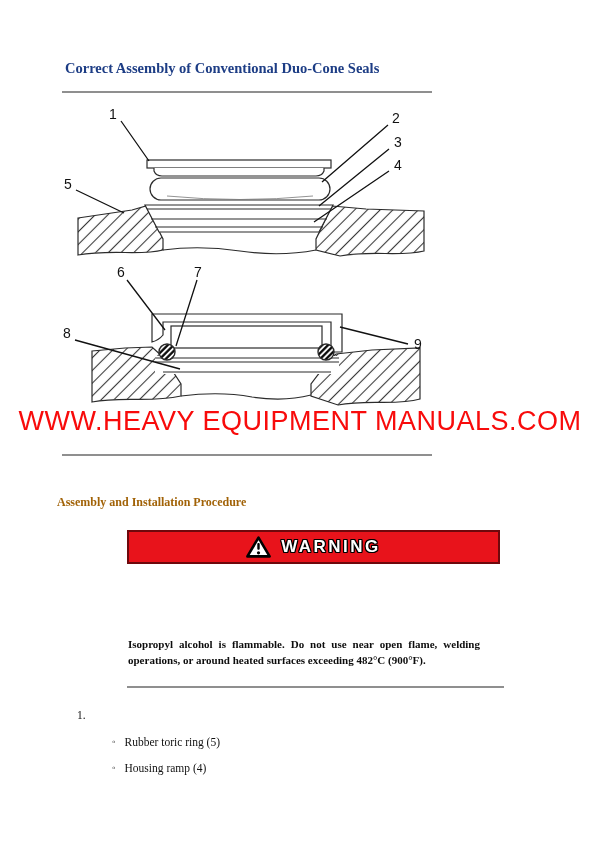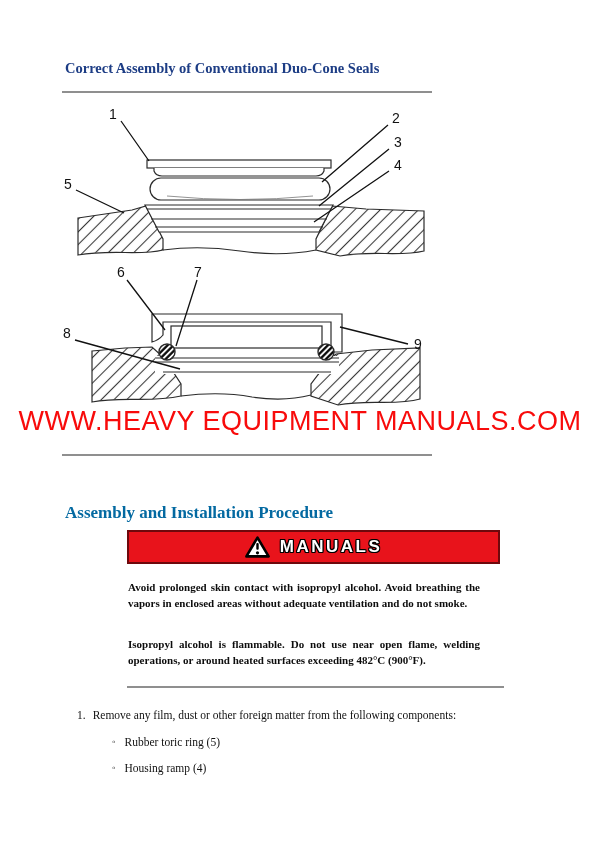--- a/index.html
+++ b/index.html
@@ -23,22 +23,22 @@
   .watermark{
     position:absolute;top:408px;left:0;width:600px;text-align:center;
     font-family:"Liberation Sans",sans-serif;font-size:27px;line-height:27px;
     color:#f80b0b;white-space:nowrap;letter-spacing:0.5px;
   }
   .caption-row{
     position:absolute;top:464px;left:62px;width:371px;
     display:flex;justify-content:space-between;font-size:10.5px;color:#222;
   }
   .section-heading{
-    position:absolute;top:495px;left:57px;margin:8px;
-    font-size:17px;font-weight:bold;color:#0369a1;white-space:nowrap;
+    position:absolute;top:495px;left:57px;margin:0;
+    font-size:12px;font-weight:bold;color:#a16207;white-space:nowrap;
   }
   .warning-box{
     position:absolute;top:530px;left:127px;width:373px;height:34px;
     box-sizing:border-box;background:#e8131b;border:2px solid #6e080c;
     display:flex;align-items:center;justify-content:center;gap:10px;
   }
   .warning-label{
     font-family:"Liberation Sans",sans-serif;font-weight:bold;font-size:17px;
     letter-spacing:2.5px;color:#fff;
     text-shadow:-1px -1px 0 #000,1px -1px 0 #000,-1px 1px 0 #000,1px 1px 0 #000,0 1px 0 #000,0 -1px 0 #000,1px 0 0 #000,-1px 0 0 #000;
@@ -129,31 +129,29 @@
 
 
   <h2 class="section-heading">Assembly and Installation Procedure</h2>
 
   <div class="warning-box">
     <svg class="warn-icon" width="25" height="22" viewBox="0 0 25 22">
       <path d="M12.5 1.6 L23.6 20.4 L1.4 20.4 Z" fill="#fff" stroke="#000" stroke-width="2.6" stroke-linejoin="round"></path>
       <rect x="11.3" y="7" width="2.4" height="6.8" rx="1" fill="#000"></rect>
       <circle cx="12.5" cy="16.8" r="1.6" fill="#000"></circle>
     </svg>
-    <span class="warning-label">MANUALS</span>
+    <span class="warning-label">WARNING</span>
   </div>
 
-  <p class="warn-p warn-p1">Avoid prolonged skin contact with isopropyl alcohol. Avoid breathing the vapors in enclosed areas without adequate ventilation and do not smoke.</p>
   <p class="warn-p warn-p2">Isopropyl alcohol is flammable. Do not use near open flame, welding operations, or around heated surfaces exceeding 482°C (900°F).</p>
 
   <div class="rule rule-3"></div>
 
   <div class="step">
     <span>1.</span>
-    <span>Remove any film, dust or other foreign matter from the following components:</span>
   </div>
 
   <div class="sub-item sub-1">
     <span class="bullet">◦</span>
     <span>Rubber toric ring (5)</span>
   </div>
   <div class="sub-item sub-2">
     <span class="bullet">◦</span>
     <span>Housing ramp (4)</span>
   </div>

